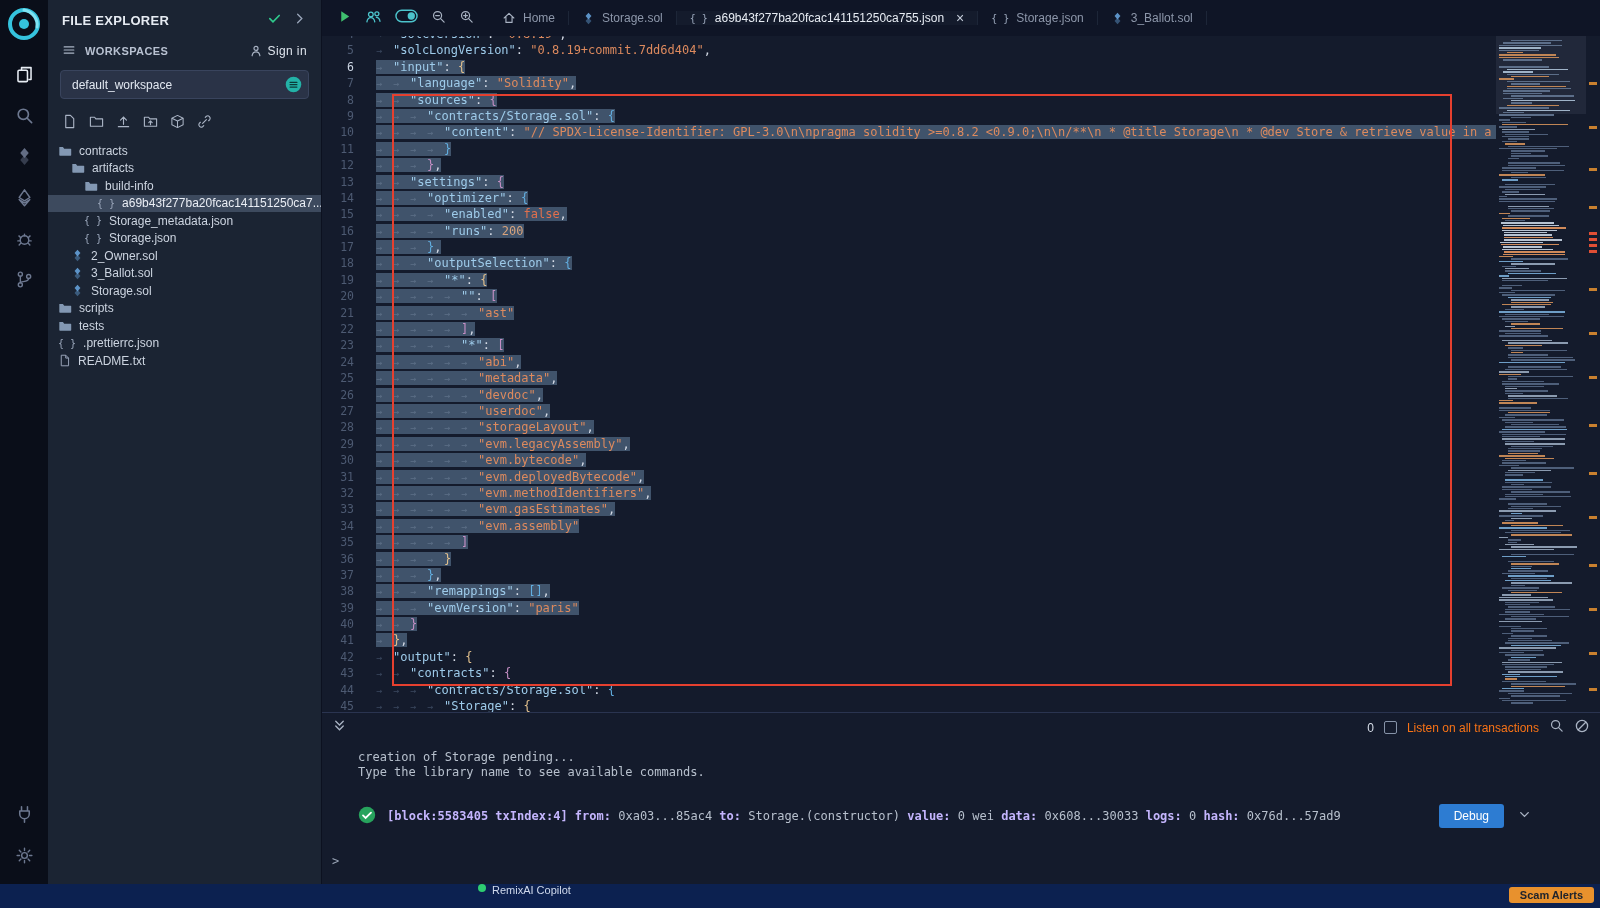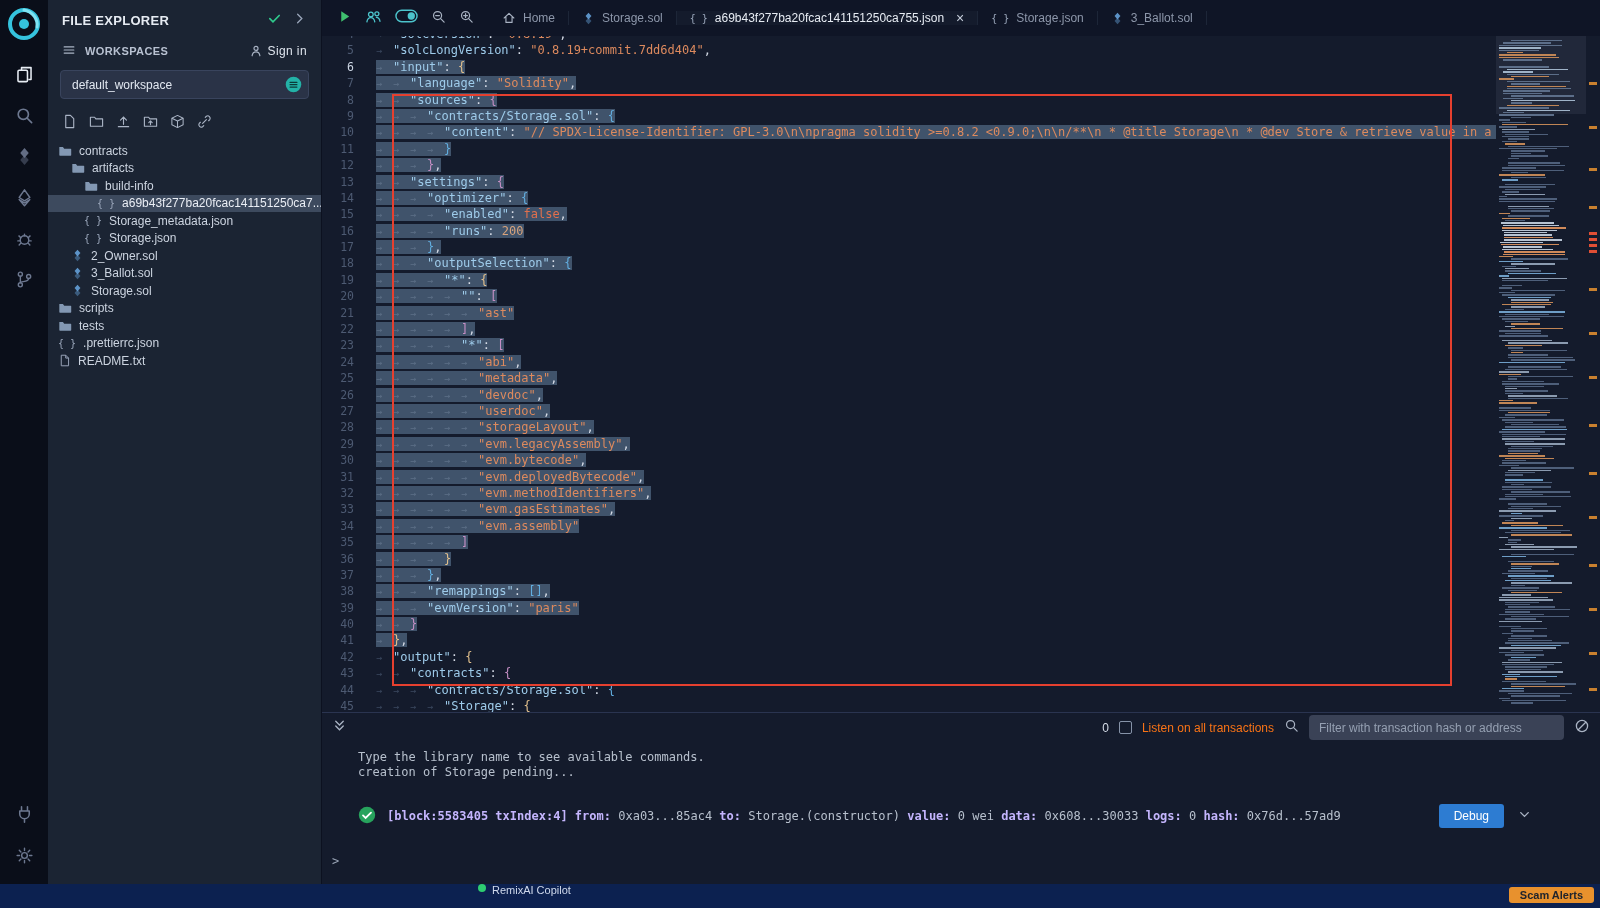--- a/index.html
+++ b/index.html
@@ -679,30 +679,29 @@
               <path d="M4 3.5 8 7.5l4-4M4 8.5l4 4 4-4"></path>
             </svg></span>
         <div class="term-right">
           <span class="tcount">0</span>
           <span class="cb"></span>
           <span class="listen">Listen on all transactions</span>
           <span><svg viewBox="0 0 16 16" width="15" height="15" fill="none" stroke="currentColor" stroke-width="1.3" stroke-linecap="round">
                 <circle cx="7" cy="7" r="4.3"></circle>
                 <path d="M10.3 10.3 14 14"></path>
               </svg></span>
-          <input class="filter" placeholder="Filter with transaction hash or address" style="">
           <span><svg viewBox="0 0 16 16" width="16" height="16" fill="none" stroke="currentColor" stroke-width="1.3">
                 <circle cx="8" cy="8" r="5.6"></circle>
                 <path d="M12 4 4 12"></path>
               </svg></span>
         </div>
       </div>
       <div class="term-body">
+        <div class="tline">creation of Storage pending...</div>
         <div class="tline">Type the library name to see available commands.</div>
-        <div class="tline">creation of Storage pending...</div>
         <div class="txrow">
           <span><svg viewBox="0 0 18 18" width="18" height="18">
                 <circle cx="9" cy="9" r="8.2" fill="#27a35d"></circle>
                 <path d="M5 9.4l2.6 2.6L13 6.6" stroke="#fff" stroke-width="1.8" fill="none" stroke-linecap="round"></path>
               </svg></span>
           <span class="txt" id="txtext"><span class="b">[block:5583405 txIndex:4]</span><span> </span><span class="b">from:</span><span> 0xa03...85ac4 </span><span class="b">to:</span><span> Storage.(constructor) </span><span class="b">value:</span><span> 0 wei </span><span class="b">data:</span><span> 0x608...30033 </span><span class="b">logs:</span><span> 0 </span><span class="b">hash:</span><span> 0x76d...57ad9</span></span>
           <span class="txright">
             <button class="debug">Debug</button>
             <span><svg viewBox="0 0 16 16" width="15" height="15" fill="none" stroke="currentColor" stroke-width="1.5" stroke-linecap="round">
                   <path d="M4 6l4 4 4-4"></path>

